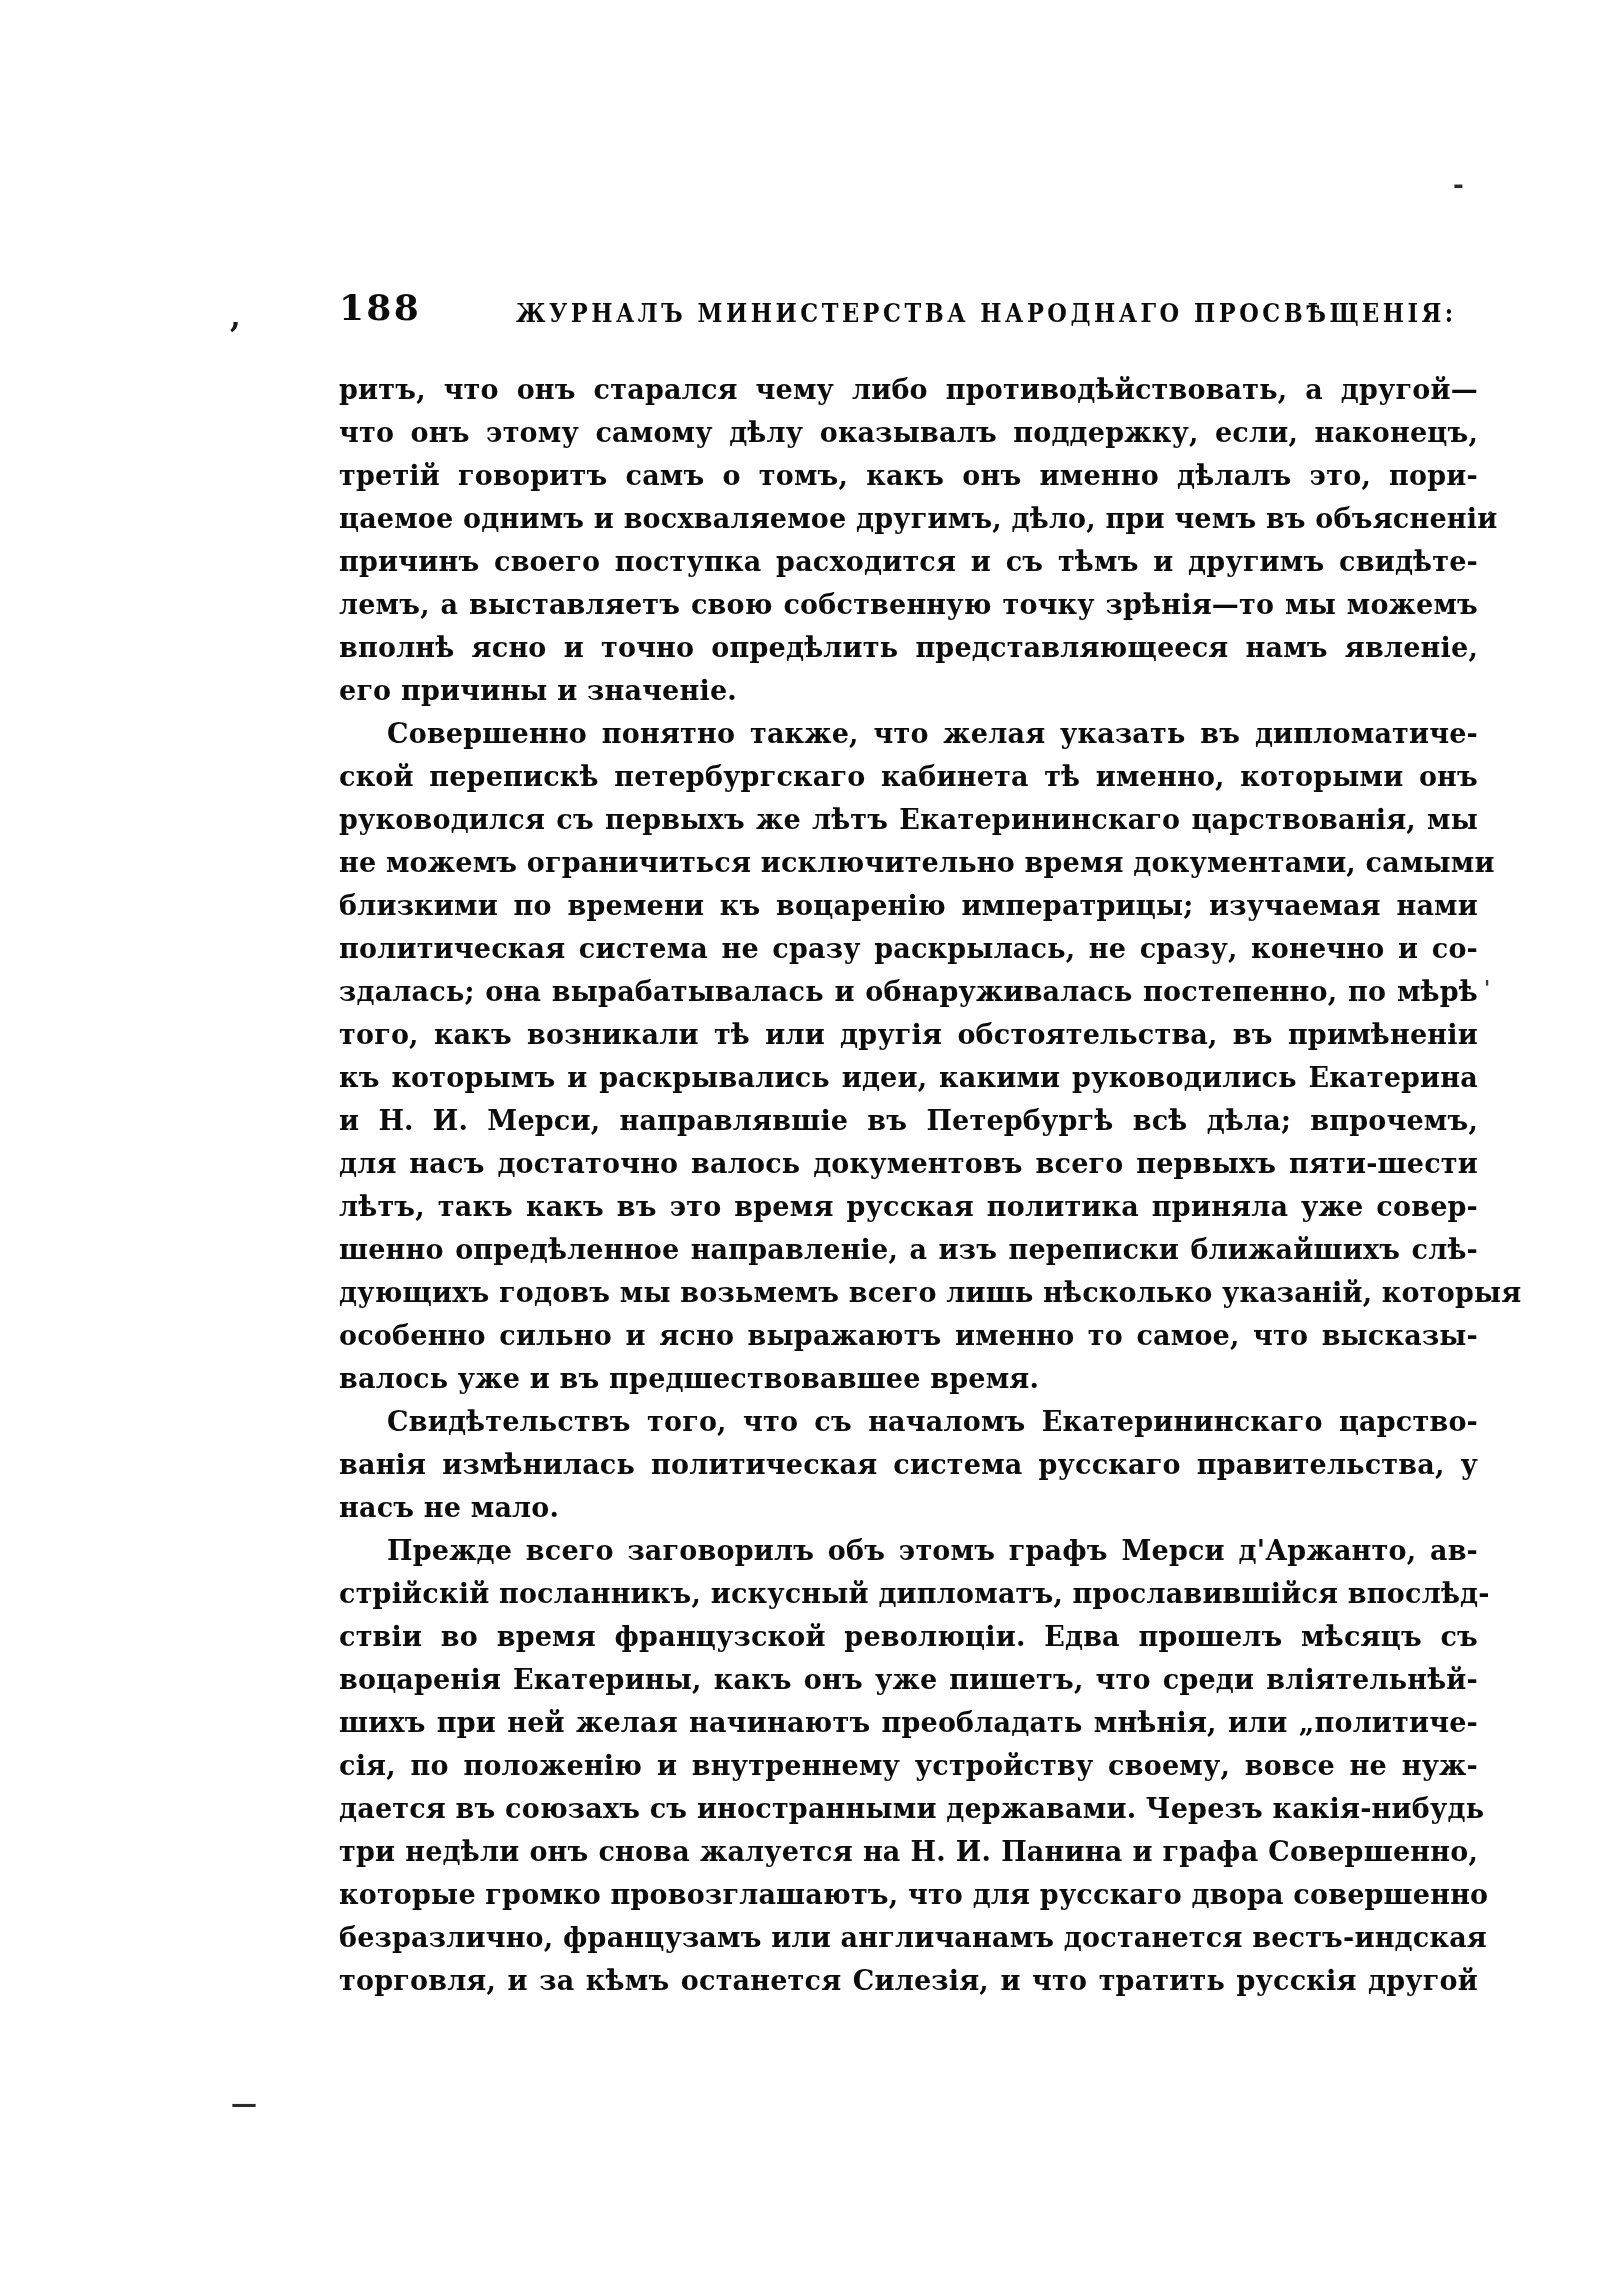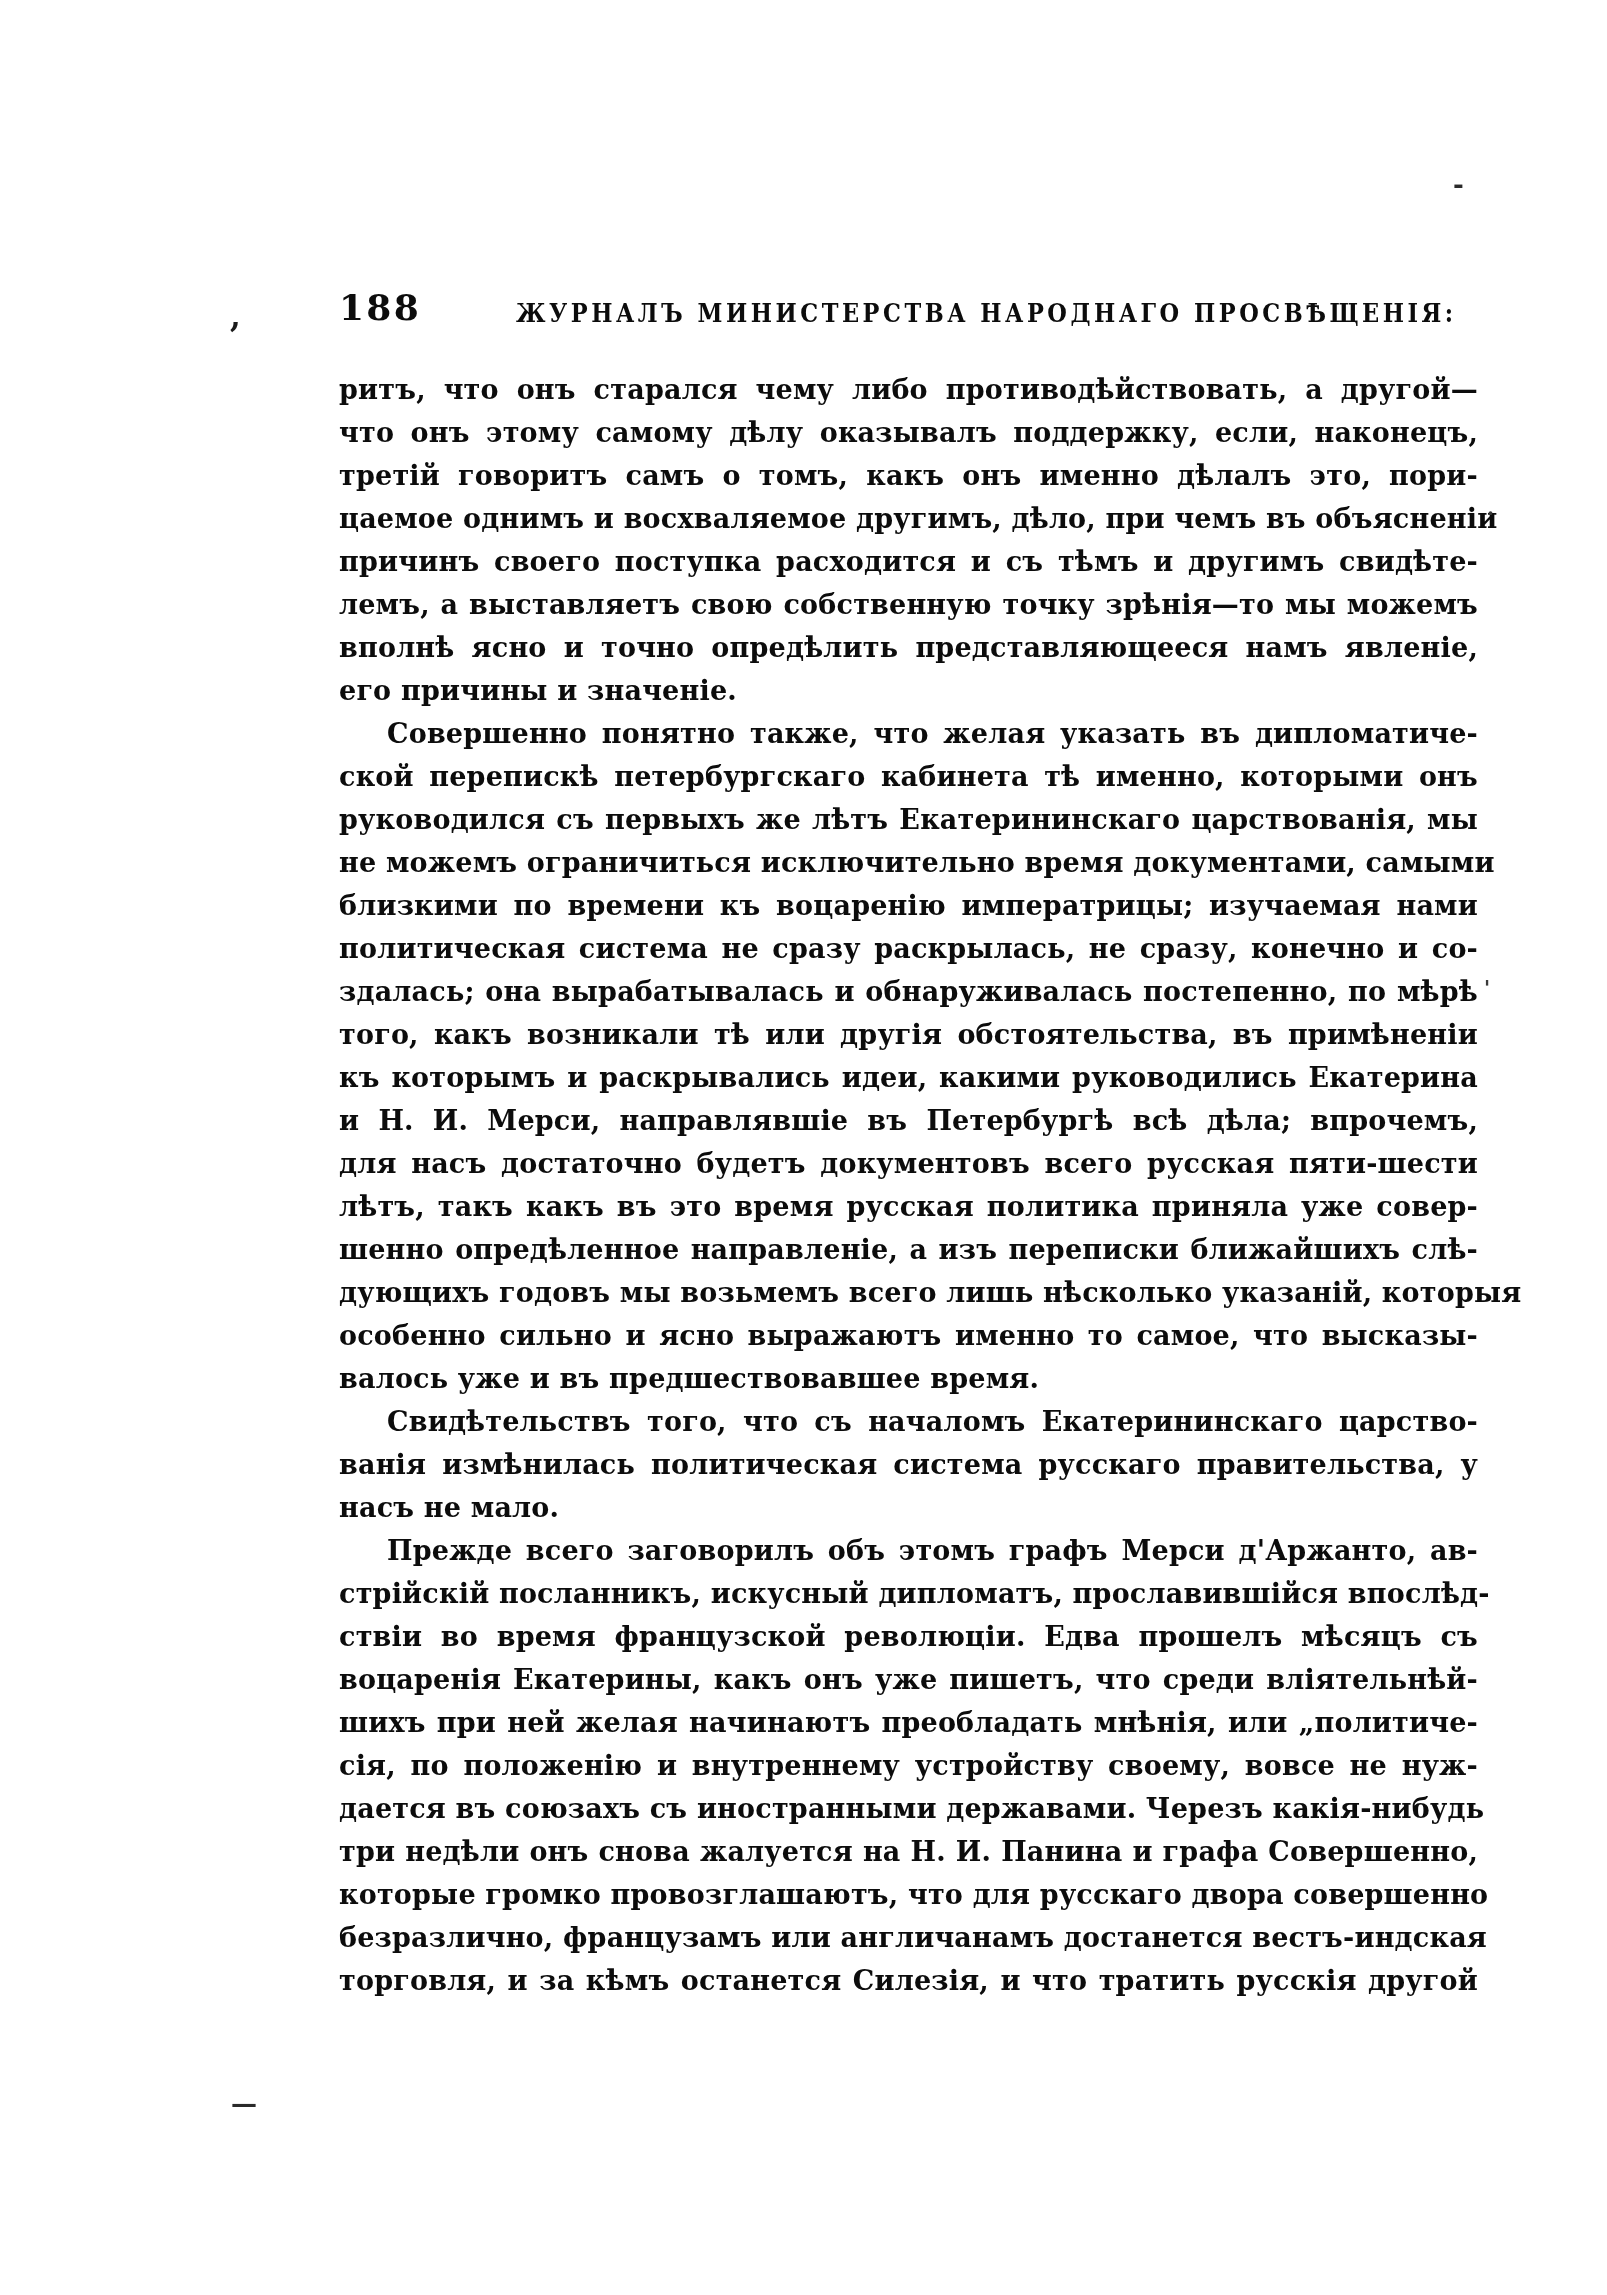--- a/index.html
+++ b/index.html
@@ -100,21 +100,21 @@
       <div class="line indent">Совершенно понятно также, что желая указать въ дипломатиче-</div>
       <div class="line">ской перепискѣ петербургскаго кабинета тѣ именно, которыми онъ</div>
       <div class="line">руководился съ первыхъ же лѣтъ Екатерининскаго царствованія, мы</div>
       <div class="line">не можемъ ограничиться исключительно время документами, самыми</div>
       <div class="line">близкими по времени къ воцаренію императрицы; изучаемая нами</div>
       <div class="line">политическая система не сразу раскрылась, не сразу, конечно и со-</div>
       <div class="line">здалась; она вырабатывалась и обнаруживалась постепенно, по мѣрѣ</div>
       <div class="line">того, какъ возникали тѣ или другія обстоятельства, въ примѣненіи</div>
       <div class="line">къ которымъ и раскрывались идеи, какими руководились Екатерина</div>
       <div class="line">и Н. И. Мерси, направлявшіе въ Петербургѣ всѣ дѣла; впрочемъ,</div>
-      <div class="line">для насъ достаточно будетъ документовъ всего русская пяти-шести</div>
+      <div class="line">для насъ достаточно валось документовъ всего первыхъ пяти-шести</div>
       <div class="line">лѣтъ, такъ какъ въ это время русская политика приняла уже совер-</div>
       <div class="line">шенно опредѣленное направленіе, а изъ переписки ближайшихъ слѣ-</div>
       <div class="line">дующихъ годовъ мы возьмемъ всего лишь нѣсколько указаній, которыя</div>
       <div class="line">особенно сильно и ясно выражаютъ именно то самое, что высказы-</div>
       <div class="line short">валось уже и въ предшествовавшее время.</div>
       <div class="line indent">Свидѣтельствъ того, что съ началомъ Екатерининскаго царство-</div>
       <div class="line">ванія измѣнилась политическая система русскаго правительства, у</div>
       <div class="line short">насъ не мало.</div>
       <div class="line indent">Прежде всего заговорилъ объ этомъ графъ Мерси д'Аржанто, ав-</div>
       <div class="line">стрійскій посланникъ, искусный дипломатъ, прославившійся впослѣд-</div>

